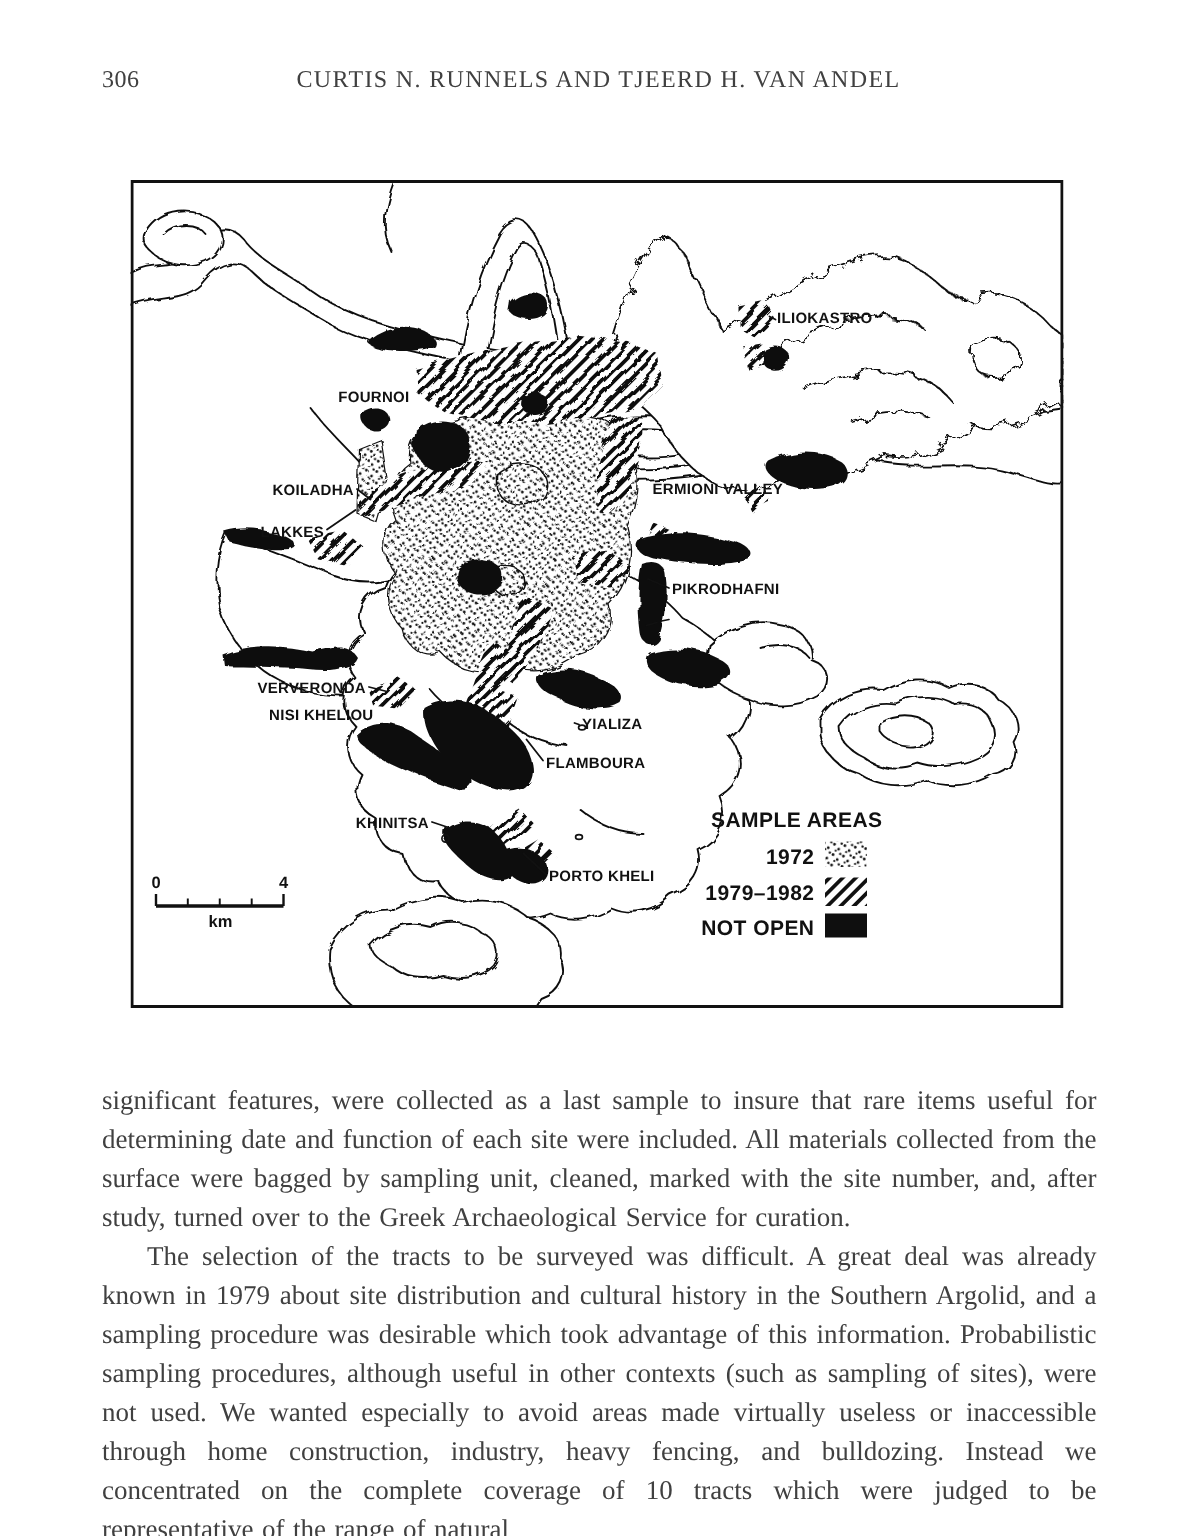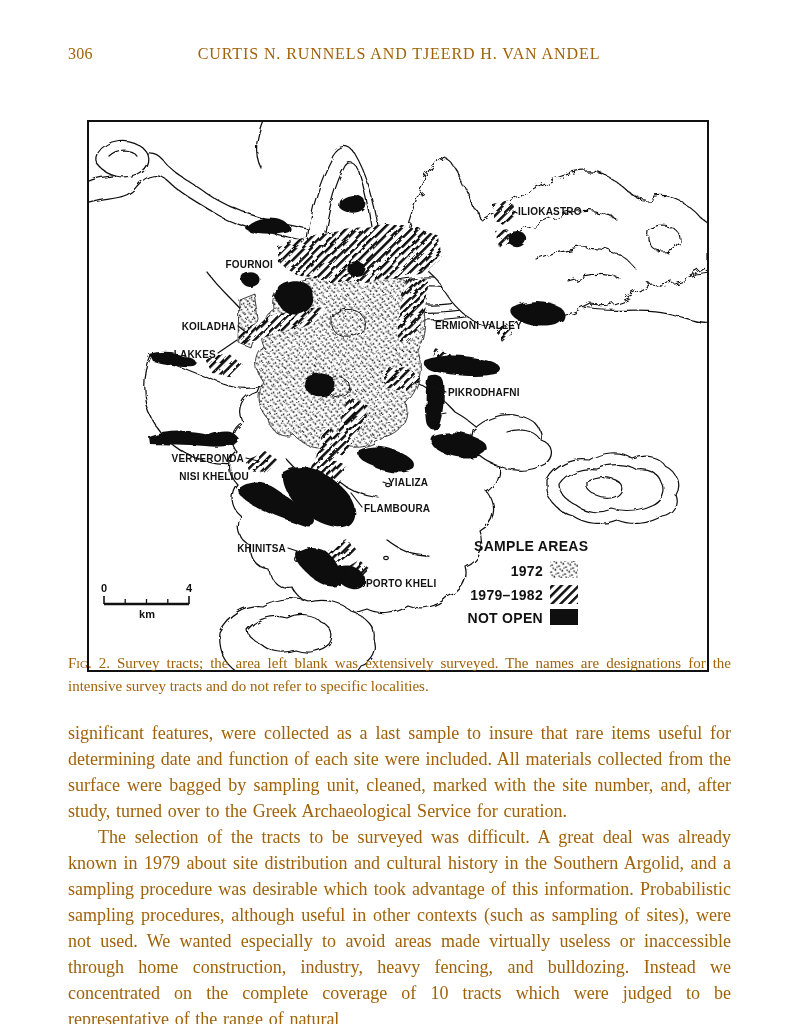--- a/index.html
+++ b/index.html
@@ -1,18 +1,18 @@
 <!DOCTYPE html>
 <html><head>
 <meta charset="utf-8">
 <style>
   html,body{margin:0;padding:0;background:#9a9a9a;}
   .page{
     position:relative;width:798px;height:1024px;margin:0 auto;
-    background:#ffffff;color:#a16207;
+    background:#ffffff;color:#404040;
     font-family:"Liberation Serif", serif;overflow:hidden;
   }
   .pagenum{position:absolute;left:68px;top:45px;font-size:16px;letter-spacing:.3px;}
   .runhead{position:absolute;left:0;right:0;top:45px;text-align:center;
     font-size:16px;letter-spacing:.9px;}
   .figwrap{position:absolute;left:87px;top:92px;width:622px;height:552px;margin-top:28px;}
   .figwrap svg{display:block;}
   .caption{position:absolute;left:68px;width:663px;top:652px;margin:0;
     font-size:15px;line-height:23px;text-align:justify;}
   .sc{font-variant:small-caps;}
@@ -207,20 +207,19 @@
       <path d="M 102 484 L 102 476" stroke-width="1.6"></path>
       <text class="scl" x="17" y="472" text-anchor="middle" stroke="none">0</text>
       <text class="scl" x="102" y="472" text-anchor="middle" stroke="none">4</text>
       <text class="scl" x="60" y="498" text-anchor="middle" stroke="none">km</text>
     </g>
 
     <rect x="1" y="1" width="620" height="550" fill="none" stroke="#111" stroke-width="2"></rect>
   </svg>
   </div>
 
-  <p class="caption"><span class="sc">Fig. 2.</span> <span>Survey tracts; the area left blank was extensively surveyed. The names are designations for the intensive survey tracts and do not refer to specific localities.</span></p>
 
   <div class="bodytext">
     <p>significant features, were collected as a last sample to insure that rare items useful for determining date and function of each site were included. All materials collected from the surface were bagged by sampling unit, cleaned, marked with the site number, and, after study, turned over to the Greek Archaeological Service for curation.</p>
     <p class="indent">The selection of the tracts to be surveyed was difficult. A great deal was already known in 1979 about site distribution and cultural history in the Southern Argolid, and a sampling procedure was desirable which took advantage of this information. Probabilistic sampling procedures, although useful in other contexts (such as sampling of sites), were not used. We wanted especially to avoid areas made virtually useless or inaccessible through home construction, industry, heavy fencing, and bulldozing. Instead we concentrated on the complete coverage of 10 tracts which were judged to be representative of the range of natural</p>
   </div>
 
 </div>
 
 </body></html>

